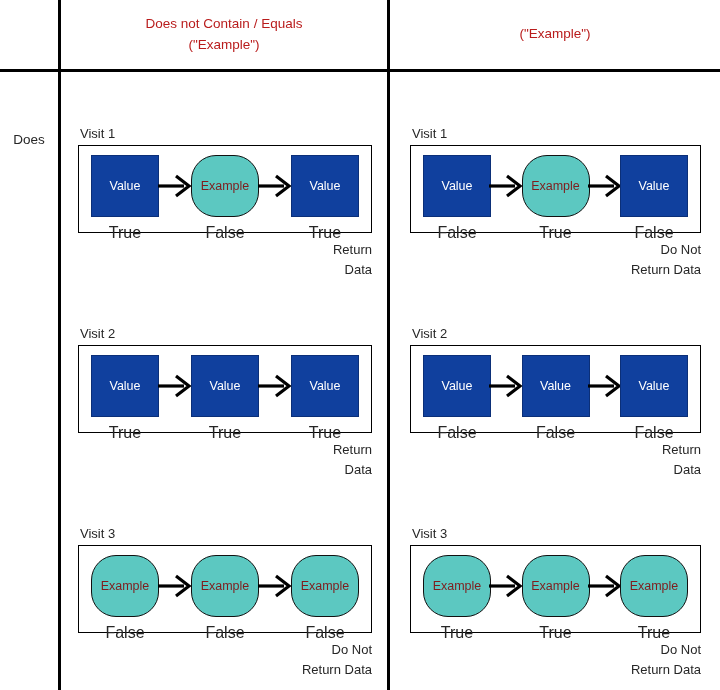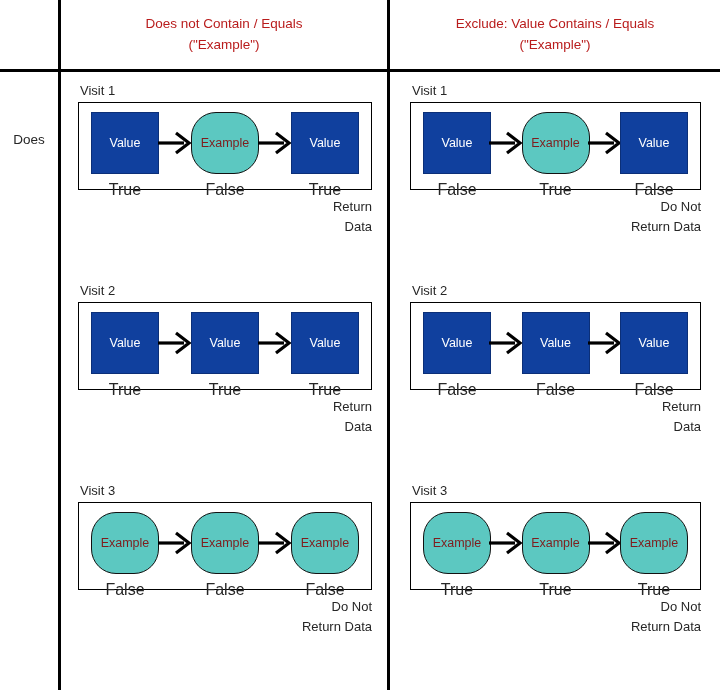--- a/index.html
+++ b/index.html
@@ -73,20 +73,21 @@
     display: flex;
     align-items: center;
     justify-content: center;
     font-size: 13.5px;
     color: #262626;
   }
 
   
   .visit-group {
     position: absolute;
+    margin-top: 43px;
   }
   .visit-group.left  { left: 78px;  width: 294px; }
   .visit-group.right { left: 410px; width: 291px; }
 
   .visit-title {
     font-size: 13px;
     color: #262626;
     margin: 0 0 4px 2px;
     line-height: 1.1;
   }
@@ -174,21 +175,20 @@
   <div class="rule-h"></div>
   <div class="rule-v1"></div>
   <div class="rule-v2"></div>
 
   <div class="col-head left">
     <span>Does not Contain / Equals</span>
     <span>("Example")</span>
   </div>
 
   <div class="col-head right">
-    <span>Exclude: Value Contains / Equals</span>
     <span>("Example")</span>
   </div>
 
   <div class="row-head">
     <span>Does</span>
   </div>
 
   <div id="groups-host">
       <div class="visit-group left" style="top: 84px;">
         <div class="visit-title">Visit 1</div>

